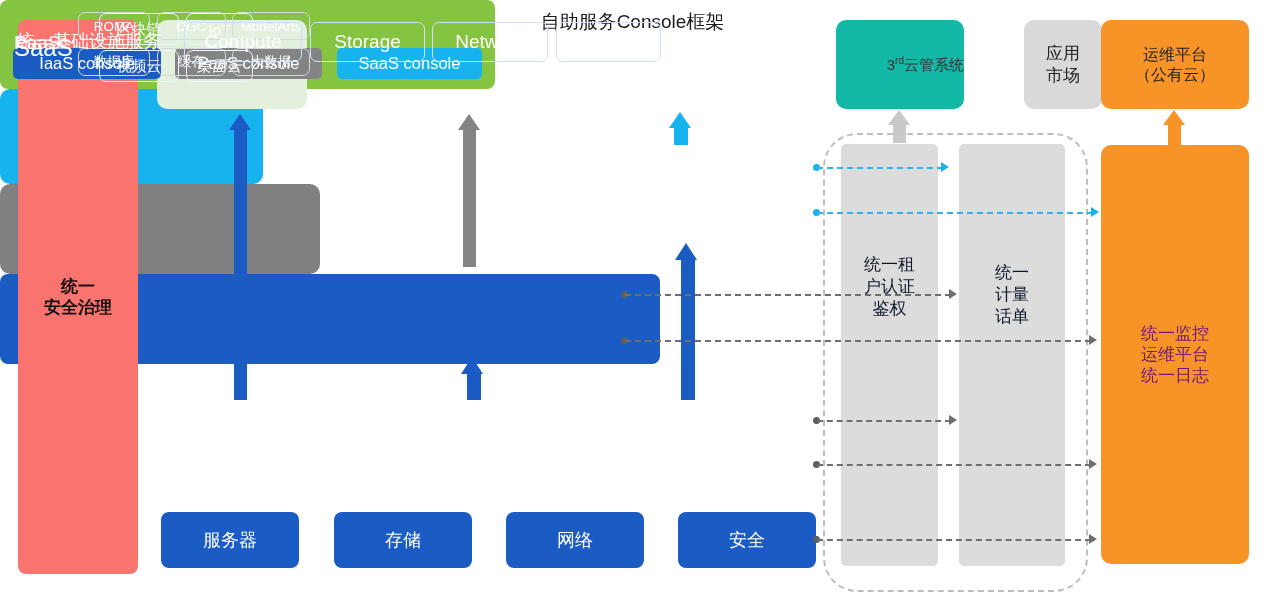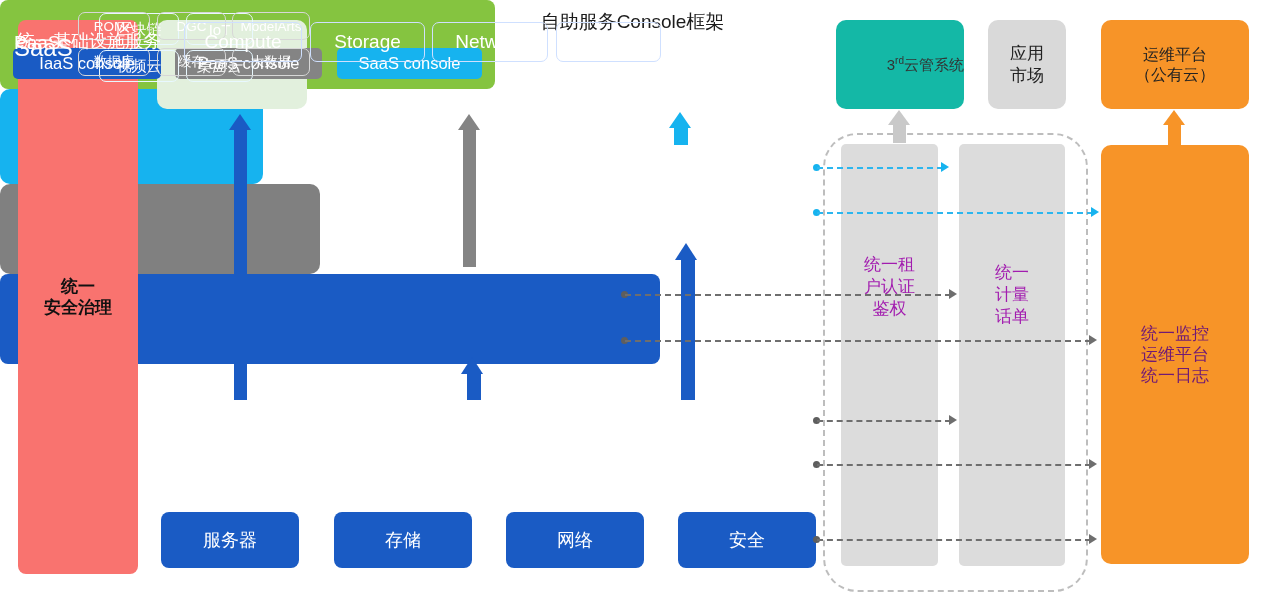--- a/index.html
+++ b/index.html
@@ -18,21 +18,21 @@
   #console{left:320px;top:20px;width:495px;height:89px;background:#85c440;border-radius:8px;}
   #console .ctitle{position:absolute;left:0;right:0;top:9px;font-size:19px;color:#1c1c1c;text-align:center;font-weight:500;}
   .cpill{position:absolute;top:48px;height:31px;border-radius:5px;color:#fff;font-size:16.5px;display:flex;align-items:center;justify-content:center;}
   #cp0{left:13px;width:148px;background:#1a5bc4;}
   #cp1{left:175px;width:147px;background:#848484;}
   #cp2{left:337px;width:145px;background:#16b3ef;}
 
   
   #third{left:836px;top:20px;width:128px;height:89px;background:#14b8a6;border-radius:10px;color:#333;font-size:15px;justify-content:flex-end;}
   #third sup{font-size:10px;vertical-align:super;}
-  #appmkt{left:988px;top:20px;width:78px;height:89px;background:#d9d9d9;border-radius:10px;color:#222;font-size:17px;}
+  #appmkt{left:1024px;top:20px;width:78px;height:89px;background:#d9d9d9;border-radius:10px;color:#222;font-size:17px;}
 
   
   #opstop{left:1101px;top:20px;width:148px;height:89px;background:#f79428;border-radius:10px;color:#222;font-size:16px;}
   #opsbody{left:1101px;top:145px;width:148px;height:419px;background:#f79428;border-radius:10px;color:#701a75;font-size:17px;font-weight:500;}
 
   
   #saas{left:552px;top:145px;width:263px;height:95px;background:#16b3ef;border-radius:10px;}
   #saas .lbl{position:absolute;left:14px;top:34px;color:#fff;font-size:24px;}
   .sp{position:absolute;border:1.6px solid #e8f8ff;border-radius:7px;color:#fff;font-size:15px;display:flex;align-items:center;justify-content:center;height:30px;}
   #sp0{left:99px;top:13px;width:78px;}
@@ -65,21 +65,21 @@
   #hw0{left:161px;width:138px;}
   #hw1{left:334px;width:138px;}
   #hw2{left:506px;width:138px;}
   #hw3{left:678px;width:138px;}
 
   
   #dashwrap{position:absolute;left:823px;top:133px;width:265px;height:459px;border:2.4px dashed #bdbdbd;border-radius:34px;box-sizing:border-box;}
   .gcol{position:absolute;background:#dcdcdc;border-radius:5px;top:144px;height:422px;}
   #gcol0{left:841px;width:97px;}
   #gcol1{left:959px;width:106px;}
-  .gcol-lbl{position:absolute;width:100%;text-align:center;color:#a21caf;font-size:17px;line-height:1.28;}
+  .gcol-lbl{position:absolute;width:100%;text-align:center;color:#0f172a;font-size:17px;line-height:1.28;}
   #gl0{top:110px;}
   #gl1{top:118px;}
 
   
   .shaft{position:absolute;}
   .tri{position:absolute;width:0;height:0;border-left:11px solid transparent;border-right:11px solid transparent;}
 
   
   .dline{position:absolute;height:0;border-top:2px dashed #6e6e6e;}
   .dline.cy{border-top-color:#2bb6ef;}

